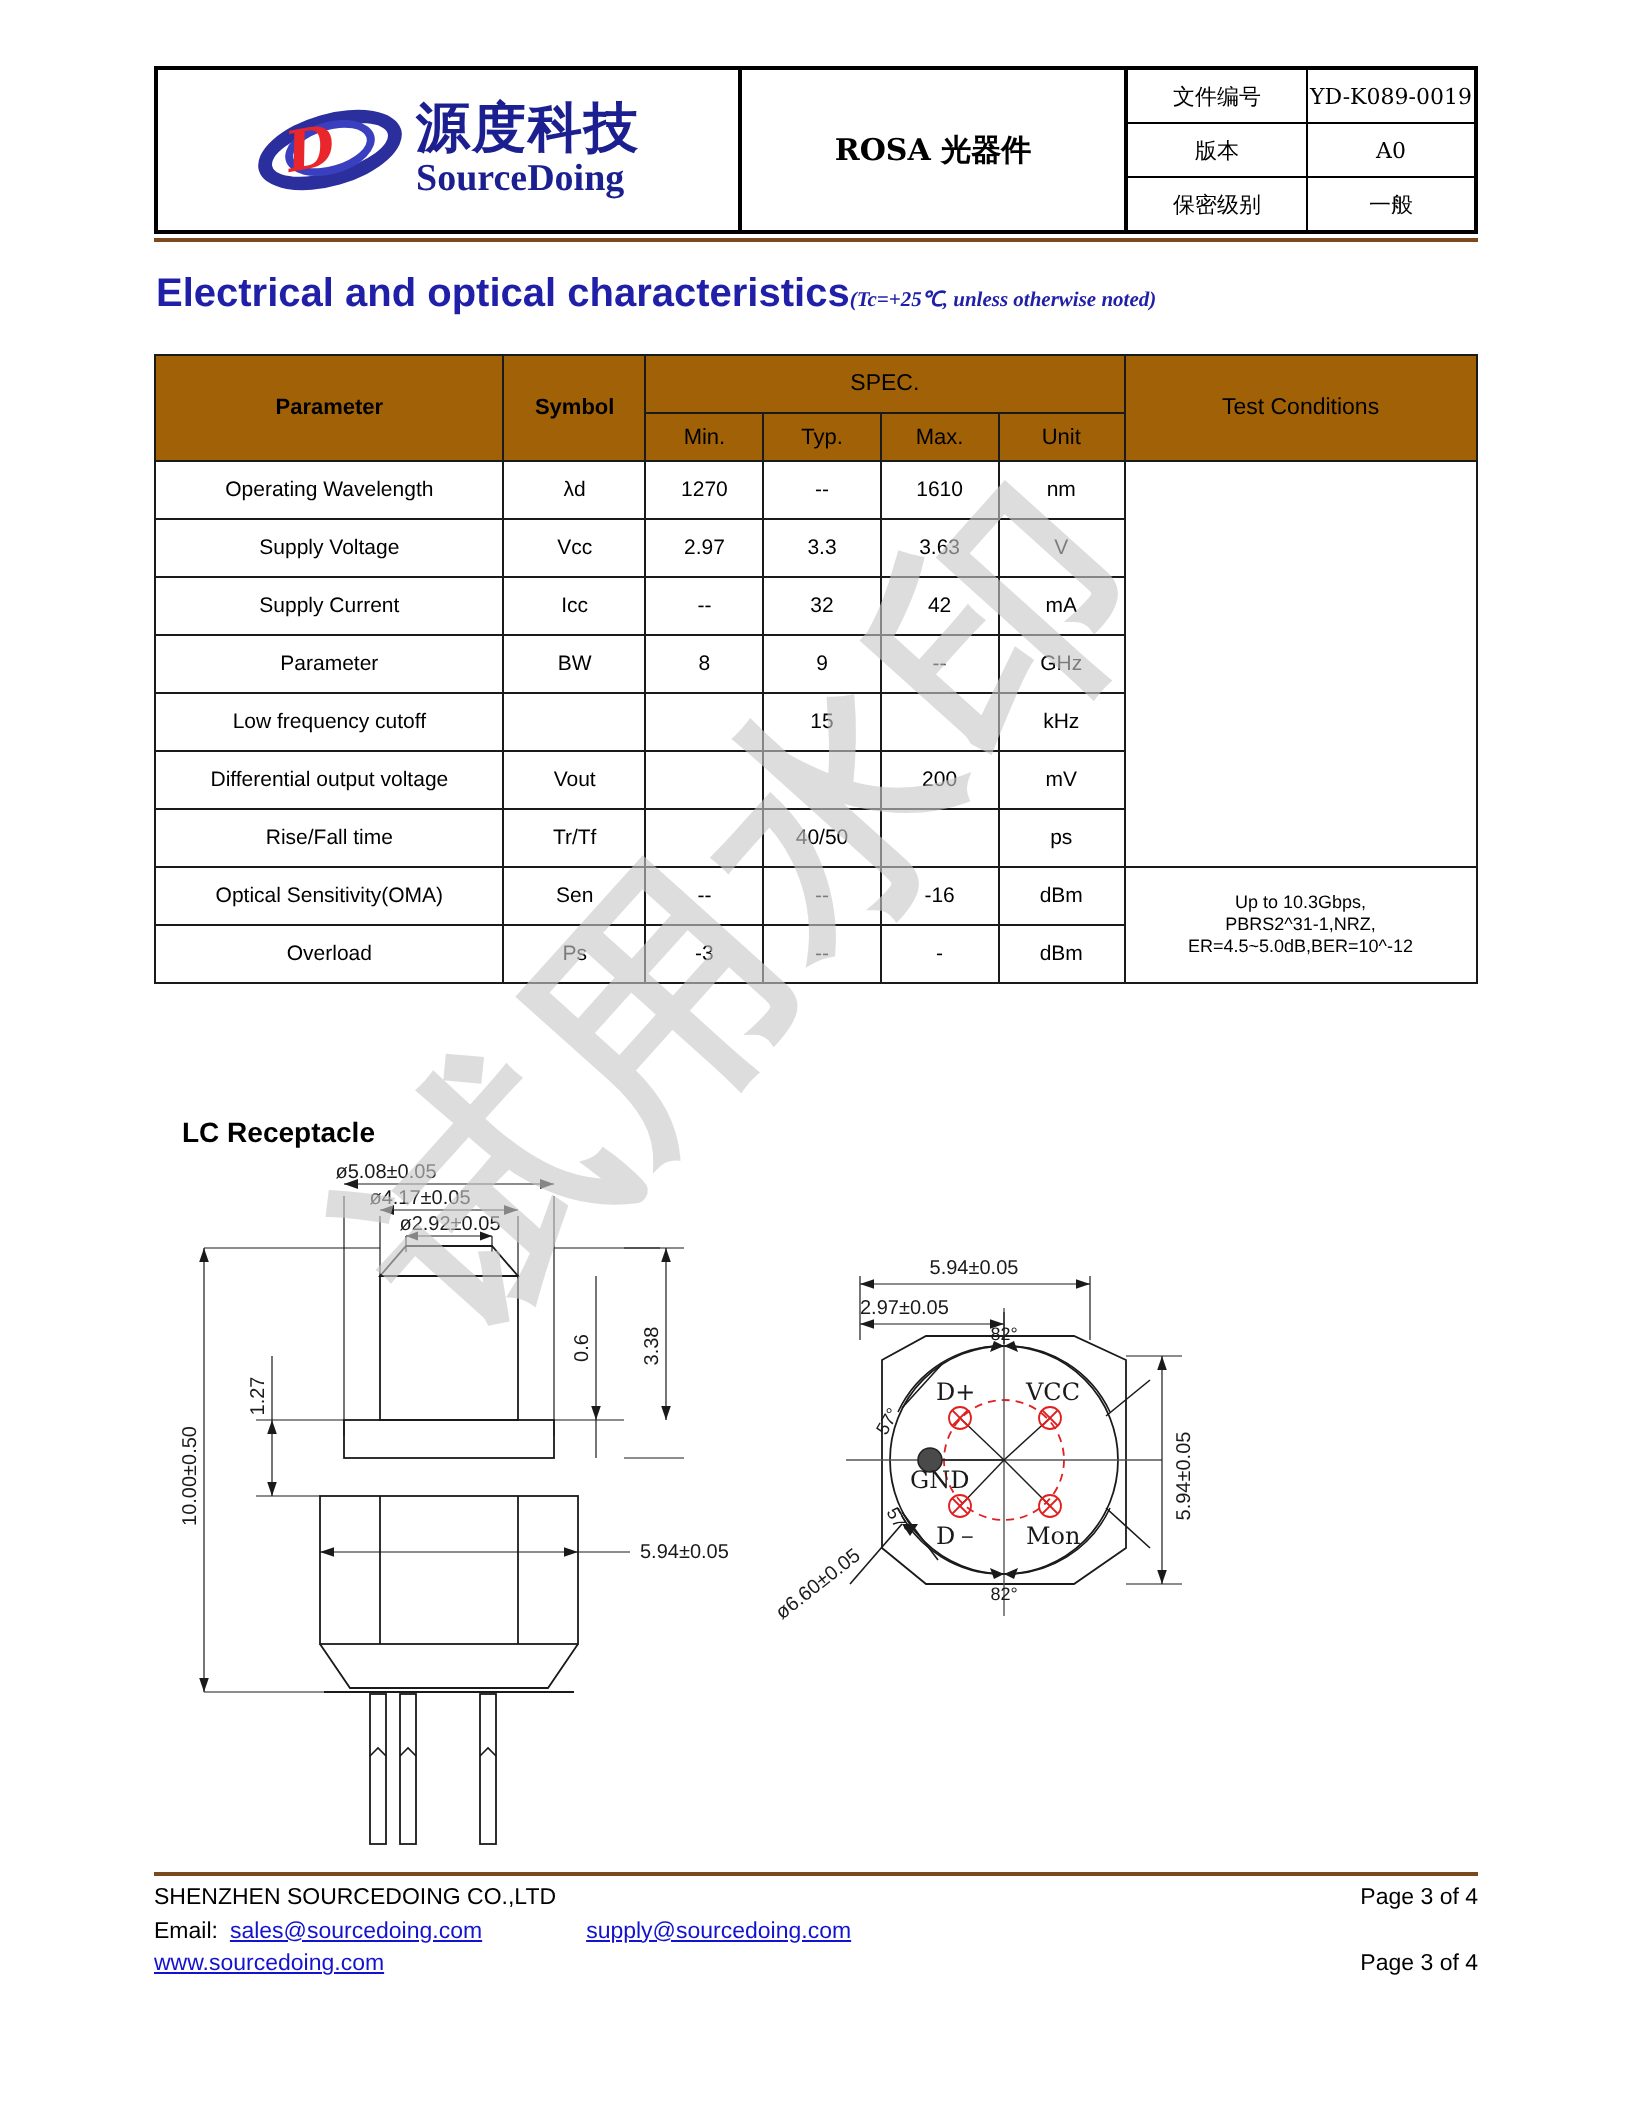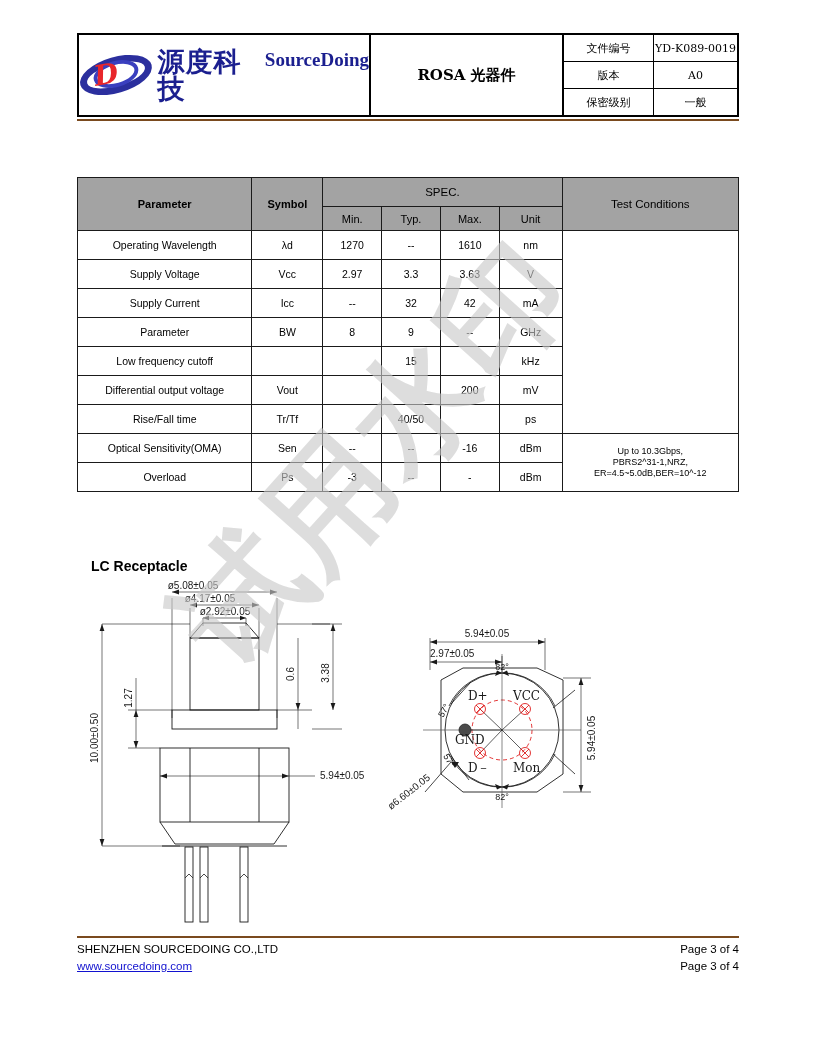--- a/index.html
+++ b/index.html
@@ -69,21 +69,21 @@
     transform: rotate(-16deg);
   }
   .logo-d {
     position: absolute; left: 15px; top: 9px;
     font-family: "DejaVu Serif", serif;
     font-weight: 700; font-size: 28px;
     color: #e8262b;
     font-style: italic;
     transform: rotate(-10deg);
   }
-  .logo-text { display: flex; flex-direction: row; line-height: 1; }
+  .logo-text { display: flex; flex-direction: column; line-height: 1; }
   .logo-cn {
     font-family: "DejaVu Sans", sans-serif;
     font-size: 27px; font-weight: 700; color: #1b1f8f;
     letter-spacing: 1px;
   }
   .logo-en {
     font-family: Liberation Serif, serif;
     font-size: 19px; font-weight: 700; color: #1b1f8f;
     margin-top: 2px;
   }
@@ -140,21 +140,21 @@
     color: #000;
   }
   #spec-table td, #spec-table th {
     border: 1px solid #1a1a1a;
     text-align: center;
     vertical-align: middle;
     padding: 0;
     height: 29px;
   }
   #spec-table thead th {
-    background: #a3a3a3;
+    background: #a16207;
     font-weight: 700;
     font-size: 11px;
   }
   #spec-table thead th.spec-span { font-weight: 400; font-size: 11.5px; }
   #spec-table thead th.sub { font-weight: 400; height: 24px; }
   #spec-table thead th.tc { font-weight: 400; font-size: 11.5px; }
   .col-param { width: 172px; }
   .col-sym { width: 70px; }
   .col-num { width: 58px; }
   .col-unit { width: 62px; }
@@ -223,20 +223,23 @@
       </div>
       <div class="doc-row">
         <div class="doc-key">保密级别</div>
         <div class="doc-val">一般</div>
       </div>
     </div>
   </div>
 
   <div id="header-rule-top"></div>
 
+  <div class="sec-title" id="title-electrical">
+    <span>Electrical and optical characteristics</span><span class="sec-note">(Tc=+25℃, unless otherwise noted)</span>
+  </div>
 
   <table id="spec-table">
     <thead>
       <tr>
         <th class="col-param" rowspan="2">Parameter</th>
         <th class="col-sym" rowspan="2">Symbol</th>
         <th class="spec-span" colspan="4">SPEC.</th>
         <th class="col-test tc" rowspan="2">Test Conditions</th>
       </tr>
       <tr>
@@ -515,20 +518,28 @@
     </g>
   </svg>
 
   <div id="footer-rule"></div>
   <div id="footer">
     <div class="foot-row">
       <div>SHENZHEN SOURCEDOING CO.,LTD</div>
       <div class="foot-page">Page 3 of 4</div>
     </div>
     <div class="foot-row">
+      <div class="foot-left">
+        <span>Email:</span>
+        <span class="link">sales@sourcedoing.com</span>
+        <span class="foot-spacer"></span>
+        <span class="link">supply@sourcedoing.com</span>
+      </div>
+    </div>
+    <div class="foot-row">
       <div class="link">www.sourcedoing.com</div>
       <div class="foot-page">Page 3 of 4</div>
     </div>
   </div>
 
 </div>
 
 <div id="watermark">
   <div class="wm-text wm-a">试用水印</div>
 </div>

